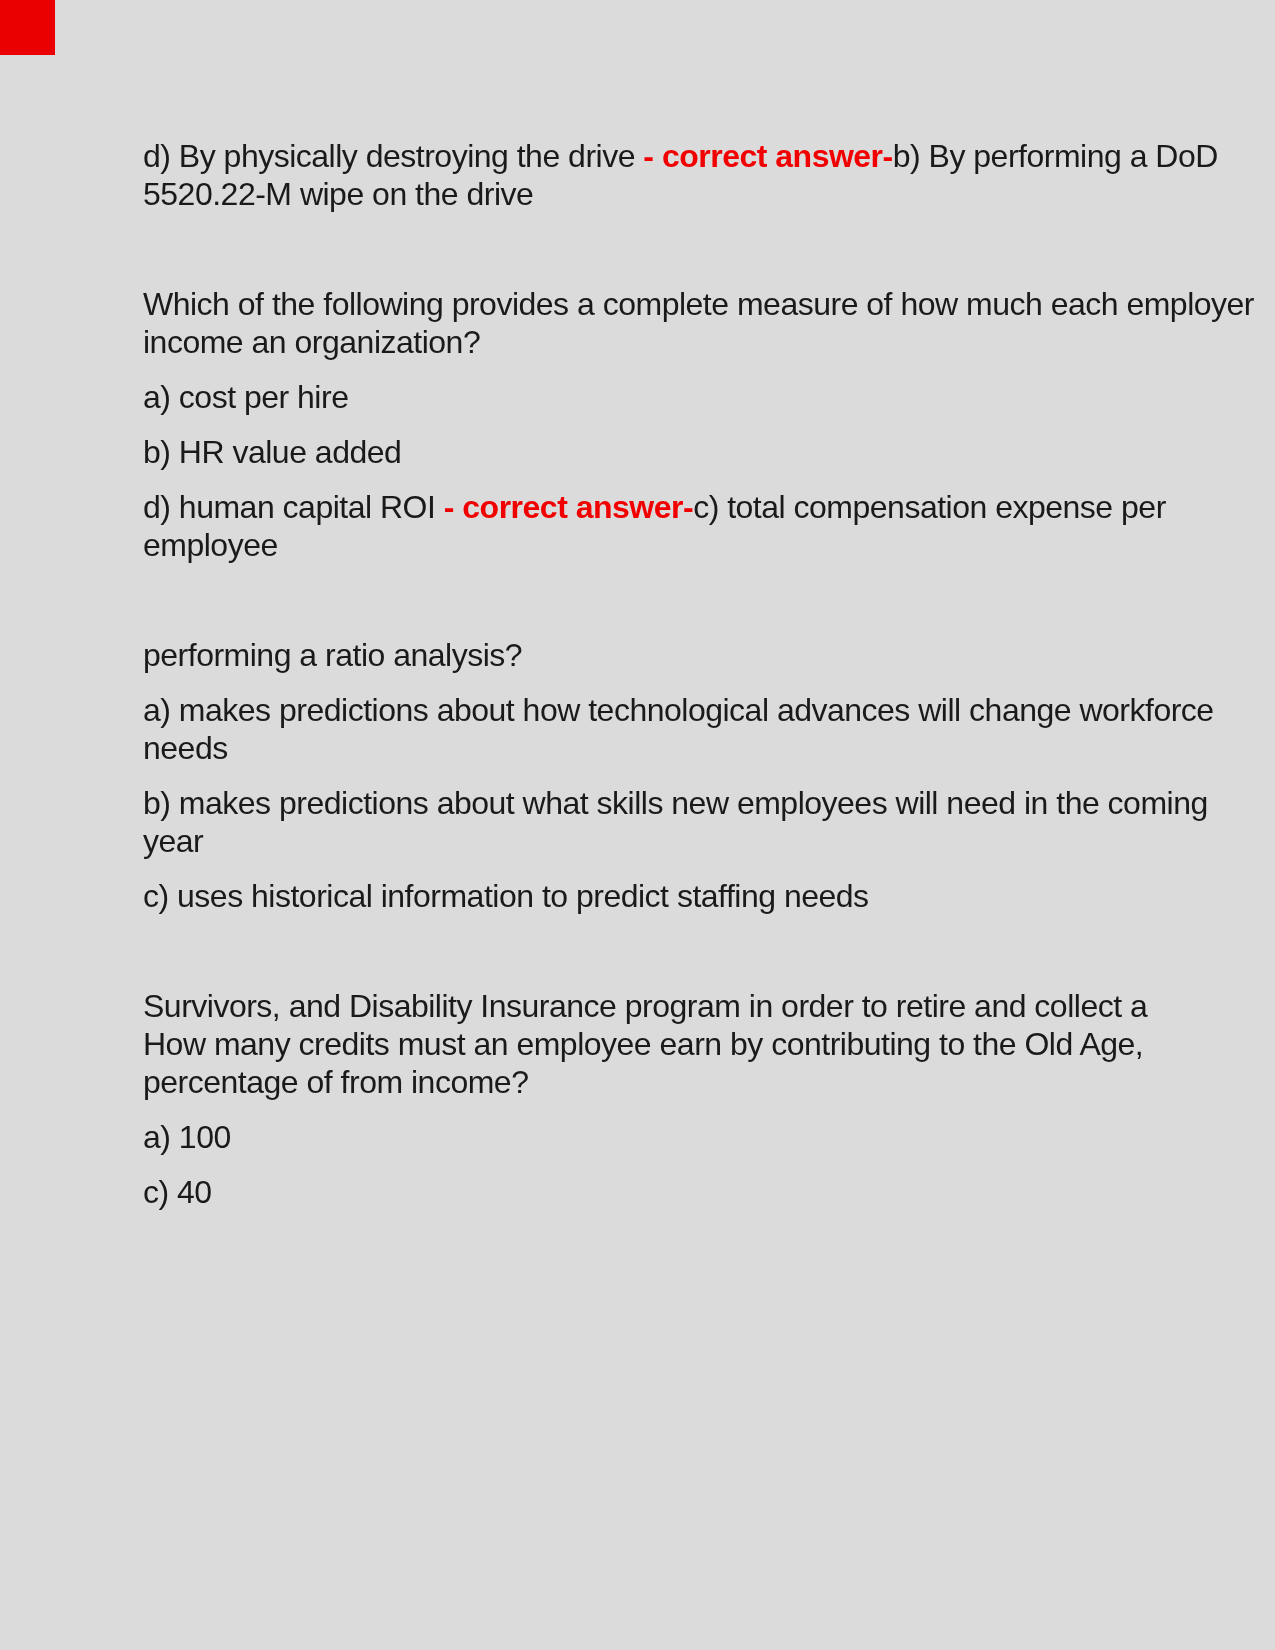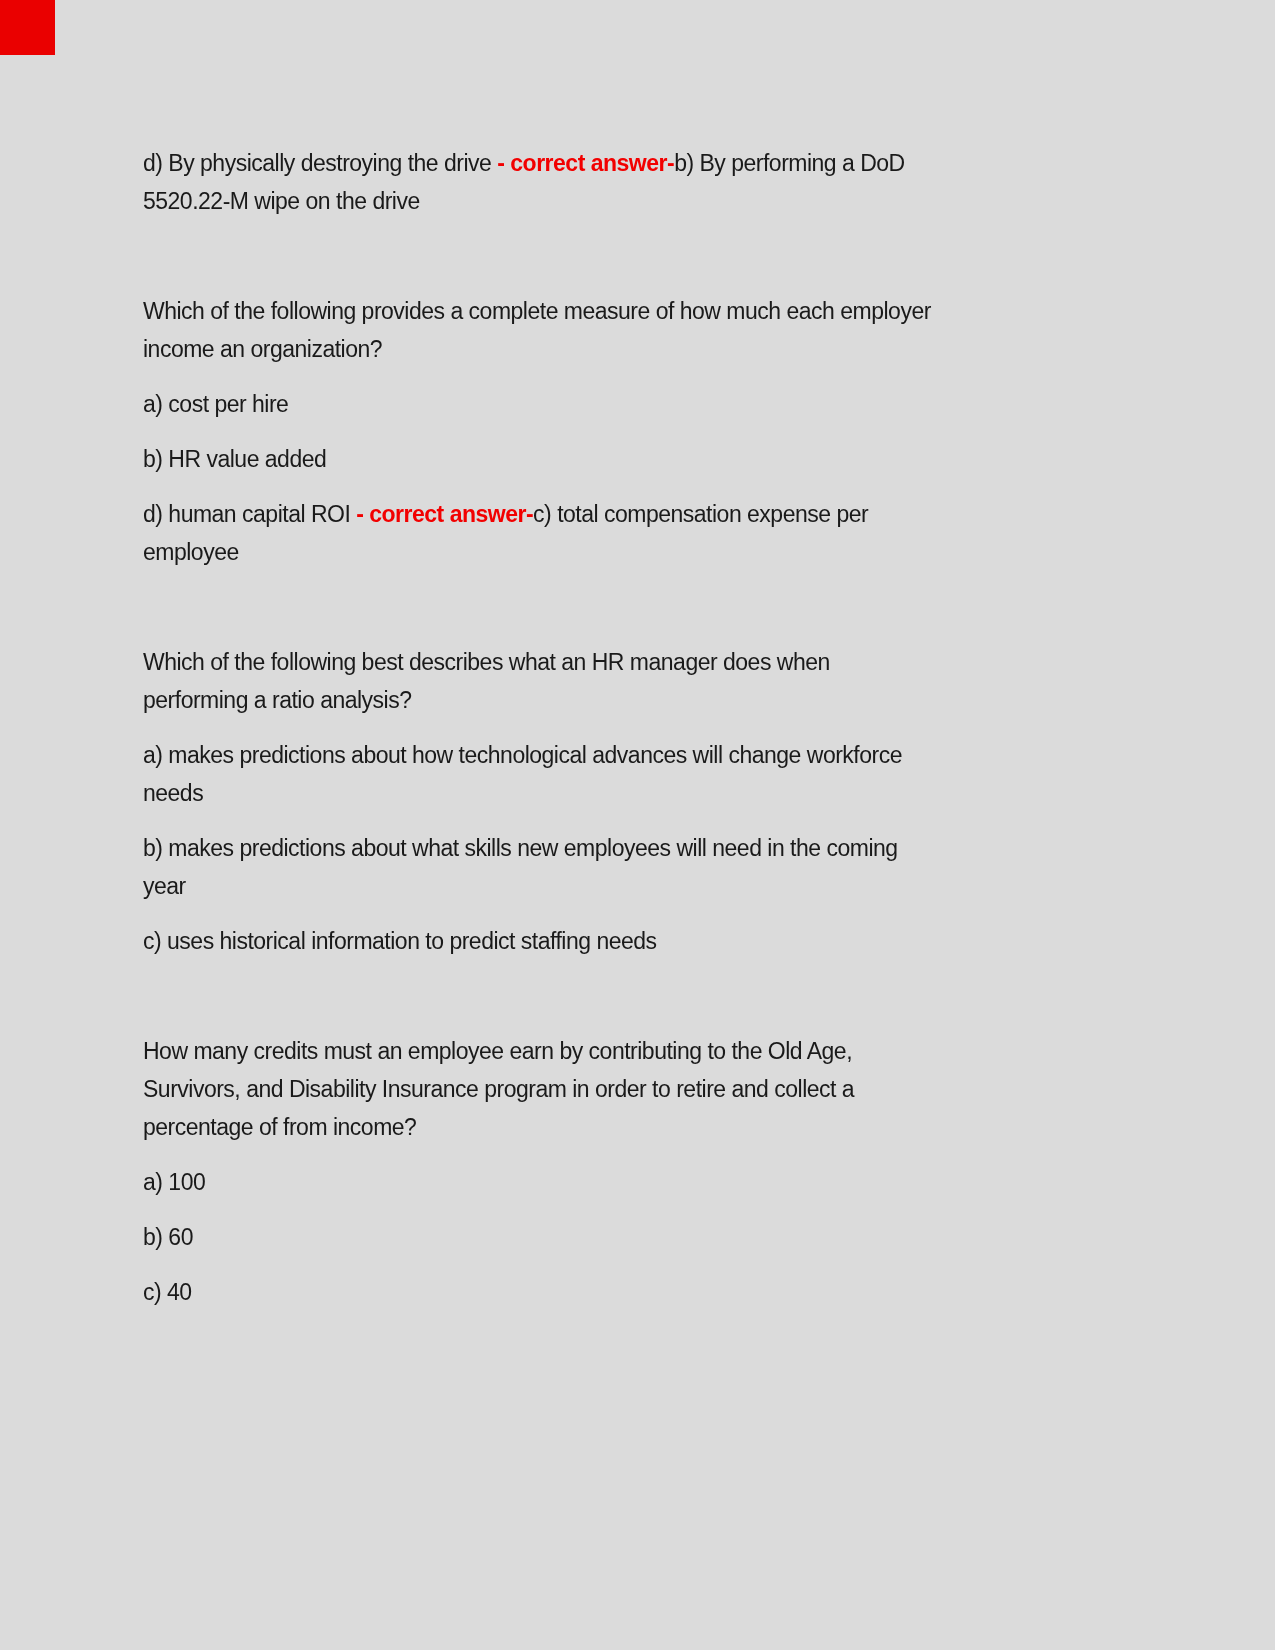--- a/index.html
+++ b/index.html
@@ -22,24 +22,24 @@
     position: absolute;
     left: 0;
     top: 0;
     width: 55px;
     height: 55px;
     background: var(--marker);
   }
   .content {
     position: absolute;
     left: 143px;
-    top: 144px;
+    top: 137px;
     width: 1010px;
     color: var(--fg);
-    font-size: 23px;
+    font-size: 32px;
     line-height: 38px;
     letter-spacing: -0.5px;
   }
   .para { margin: 0 0 17px 0; }
   .para.gap { height: 38px; }
   .line { white-space: pre; }
   .seg { color: var(--fg); font-weight: normal; }
   .seg.red { color: var(--red); font-weight: bold; }
 </style>
 </head>
@@ -62,43 +62,39 @@
       </div>
       <div class="para">
         <div class="line"><span class="seg">b) HR value added</span></div>
       </div>
       <div class="para">
         <div class="line"><span class="seg">d) human capital ROI </span><span class="seg red">- correct answer-</span><span class="seg">c) total compensation expense per</span></div>
         <div class="line"><span class="seg">employee</span></div>
       </div>
       <div class="para gap"></div>
       <div class="para">
-        <div class="line"><span class="seg">Which of the following best describes what an HR manager does when</span></div>
         <div class="line"><span class="seg">performing a ratio analysis?</span></div>
       </div>
       <div class="para">
         <div class="line"><span class="seg">a) makes predictions about how technological advances will change workforce</span></div>
         <div class="line"><span class="seg">needs</span></div>
       </div>
       <div class="para">
         <div class="line"><span class="seg">b) makes predictions about what skills new employees will need in the coming</span></div>
         <div class="line"><span class="seg">year</span></div>
       </div>
       <div class="para">
         <div class="line"><span class="seg">c) uses historical information to predict staffing needs</span></div>
       </div>
       <div class="para gap"></div>
       <div class="para">
+        <div class="line"><span class="seg">Survivors, and Disability Insurance program in order to retire and collect a</span></div>
         <div class="line"><span class="seg">How many credits must an employee earn by contributing to the Old Age,</span></div>
-        <div class="line"><span class="seg">Survivors, and Disability Insurance program in order to retire and collect a</span></div>
         <div class="line"><span class="seg">percentage of from income?</span></div>
       </div>
       <div class="para">
         <div class="line"><span class="seg">a) 100</span></div>
-      </div>
-      <div class="para">
-        <div class="line"><span class="seg">b) 60</span></div>
       </div>
       <div class="para">
         <div class="line"><span class="seg">c) 40</span></div>
       </div>
     </div>
 </div>
 
 </body></html>

